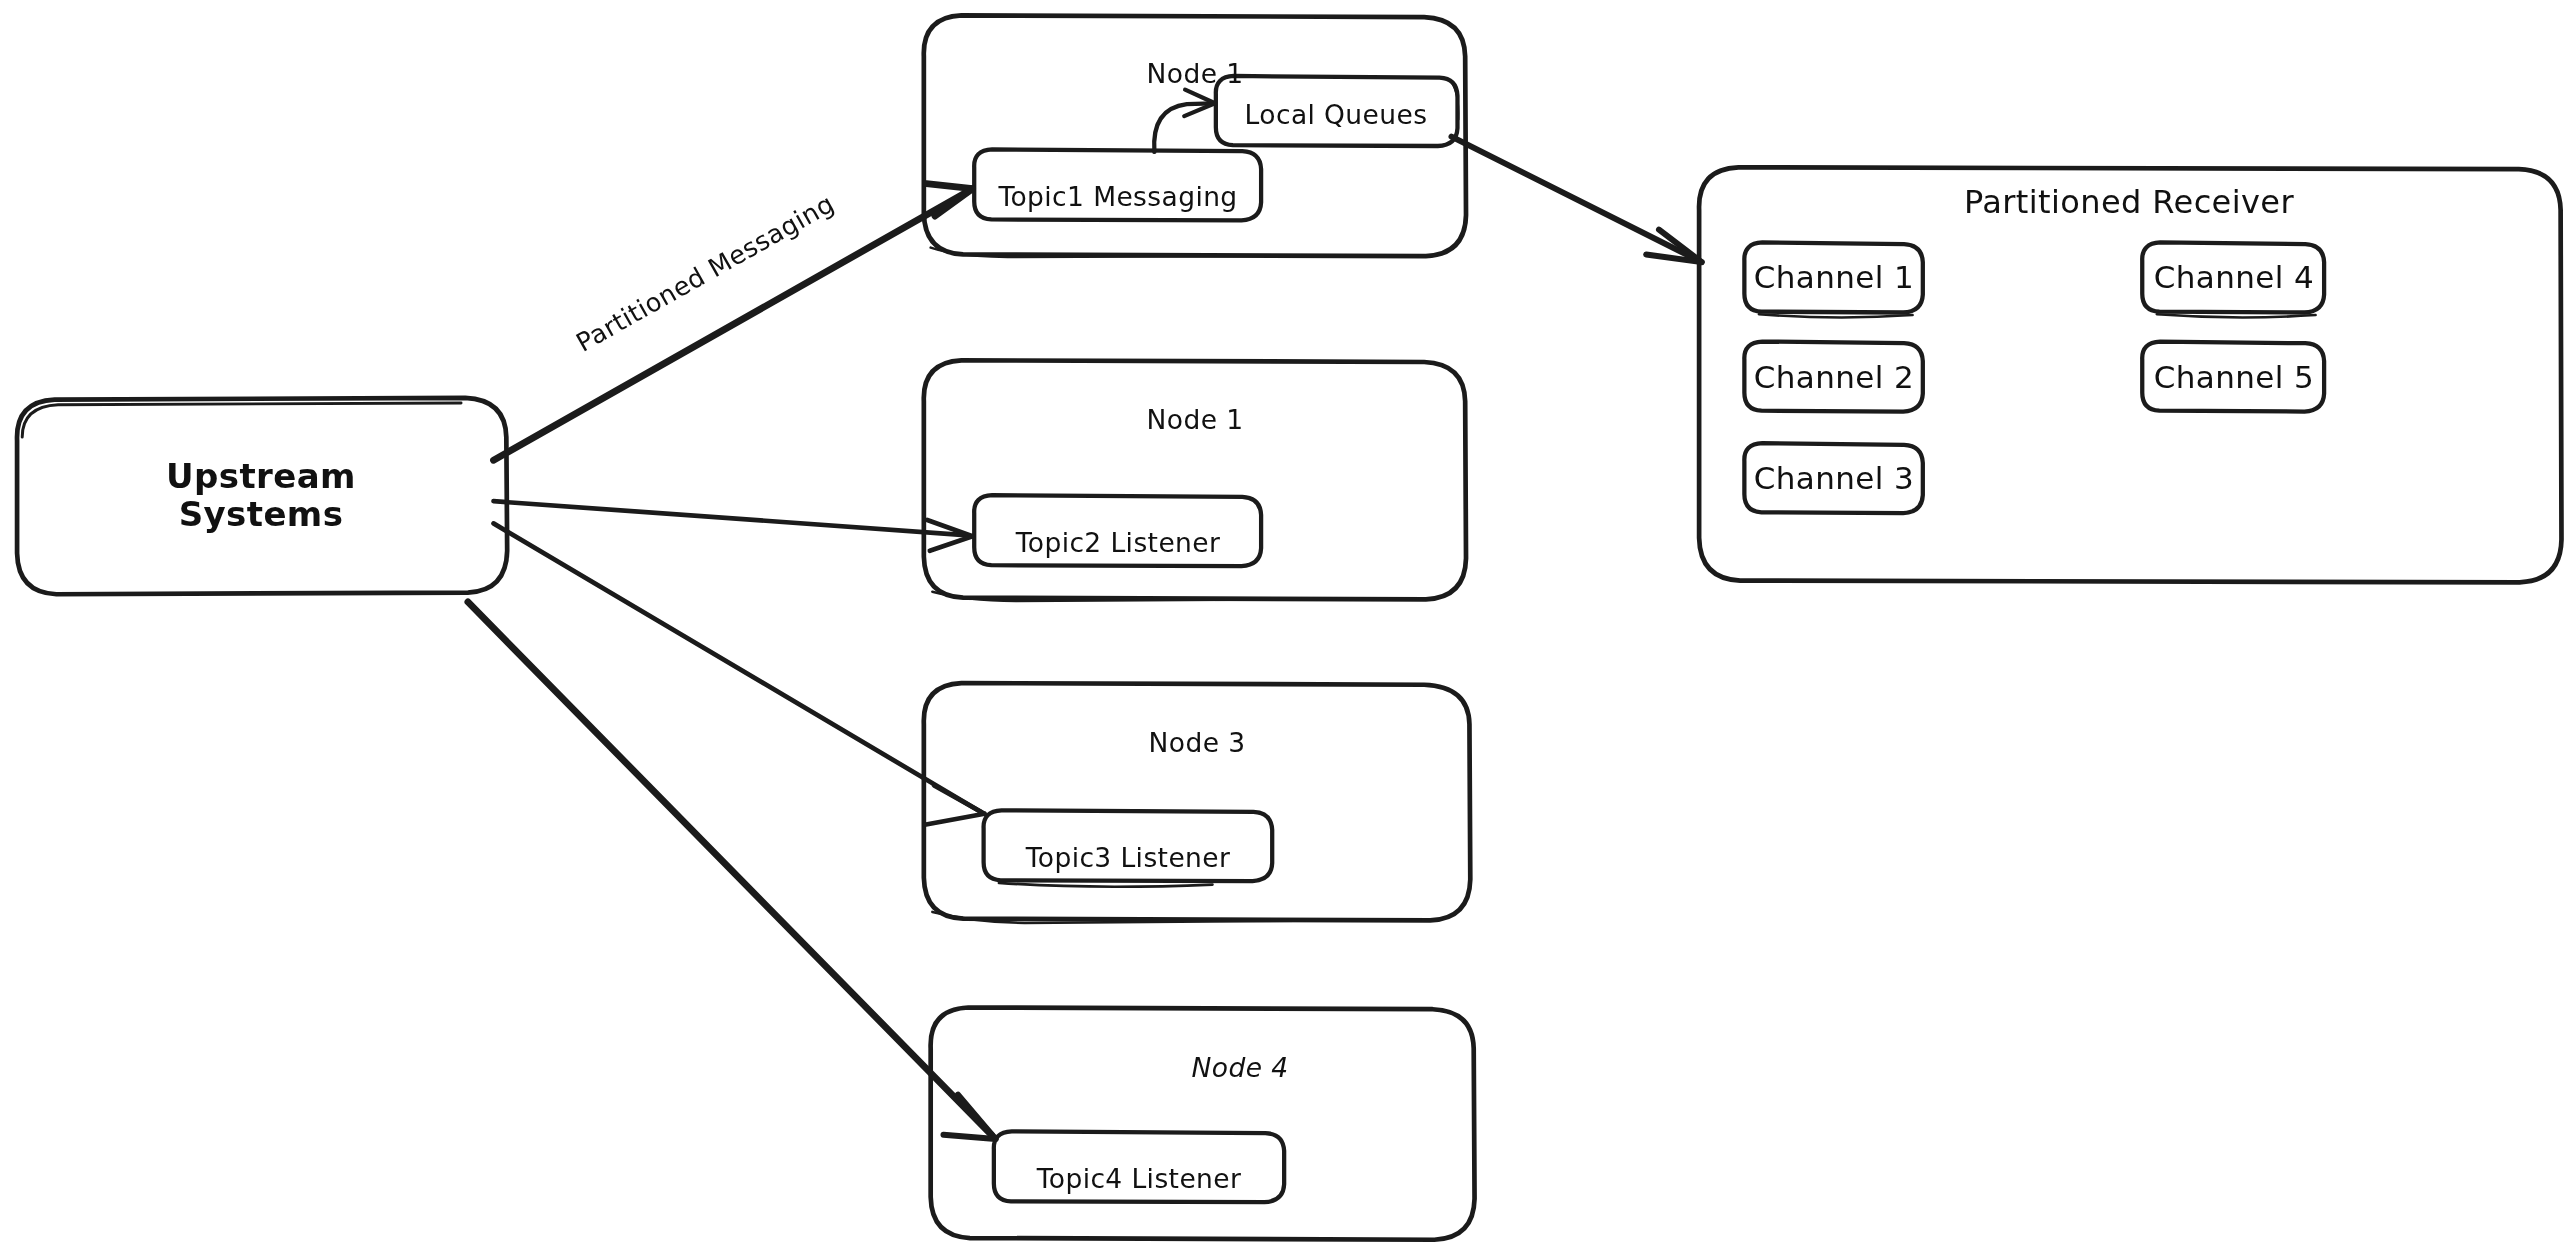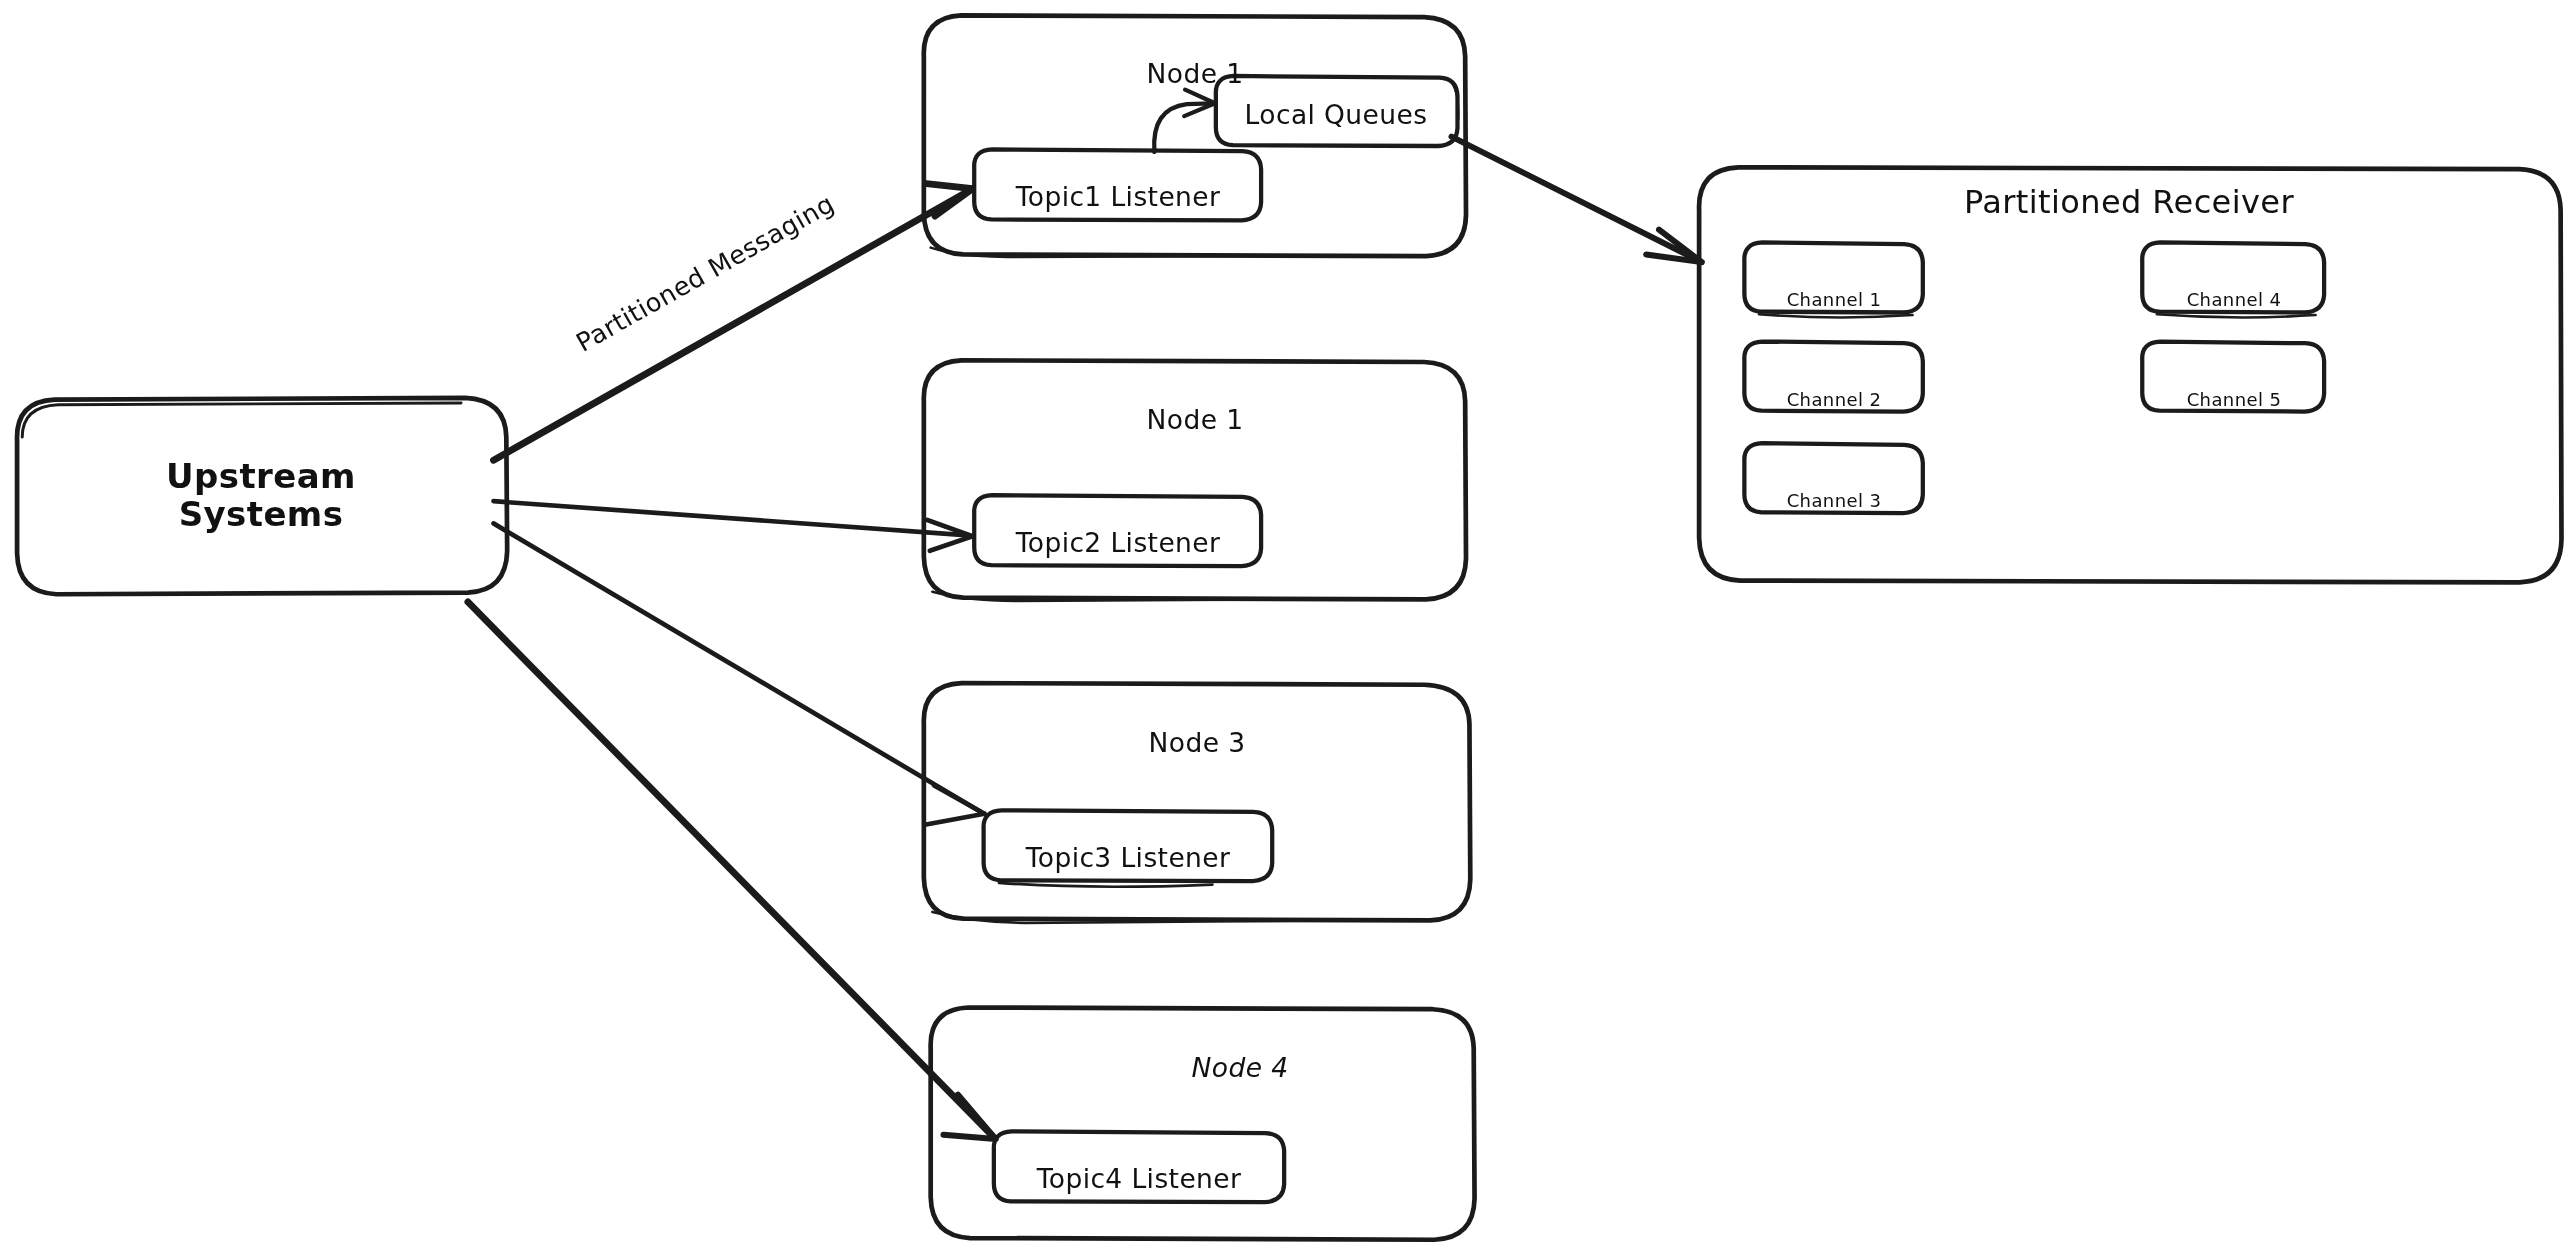--- a/index.html
+++ b/index.html
@@ -42,21 +42,21 @@
     letter-spacing: 0.4px;
     user-select: none;
   }
   .lbl-center {
     text-align: center;
     transform: translate(-50%, -50%);
   }
   .t-node-title { font-size: 26.5px; margin-top: 25px; }
   .t-inner { font-size: 26.5px; }
   .t-group-title { font-size: 32px; }
-  .t-channel { font-size: 18px; margin-top: 22px; }
+  .t-channel { font-size: 31px; }
   .t-upstream { font-size: 34px; line-height: 38px; font-weight: bold; }
   .t-edge {
     font-size: 25.6px;
     transform-origin: center center;
   }
 </style>
 </head>
 <body>
 
 <div id="canvas">
@@ -167,21 +167,21 @@
   </svg>
 
   <div class="lbl lbl-center t-upstream" style="left:261px; top:495px;">
     <div>Upstream</div>
     <div>Systems</div>
   </div>
 
   <div class="lbl lbl-center t-edge" style="left:705px; top:273px; transform:translate(-50%,-50%) rotate(-29.5deg);">Partitioned Messaging</div>
 
   <div class="lbl lbl-center t-node-title" style="left:1195px; top:48px;">Node 1</div>
-  <div class="lbl lbl-center t-inner" style="left:1118px; top:196px;">Topic1 Listener</div>
+  <div class="lbl lbl-center t-inner" style="left:1118px; top:196px;">Topic1 Messaging</div>
   <div class="lbl lbl-center t-inner" style="left:1336px; top:114px;">Local Queues</div>
 
   <div class="lbl lbl-center t-node-title" style="left:1195px; top:394px;">Node 1</div>
   <div class="lbl lbl-center t-inner" style="left:1118px; top:542px;">Topic2 Listener</div>
 
   <div class="lbl lbl-center t-node-title" style="left:1197px; top:717px;">Node 3</div>
   <div class="lbl lbl-center t-inner" style="left:1128px; top:857px;">Topic3 Listener</div>
 
   <div class="lbl lbl-center t-node-title" style="left:1240px; top:1042px;font-style:italic;">Node 4</div>
   <div class="lbl lbl-center t-inner" style="left:1139px; top:1178px;">Topic4 Listener</div>

